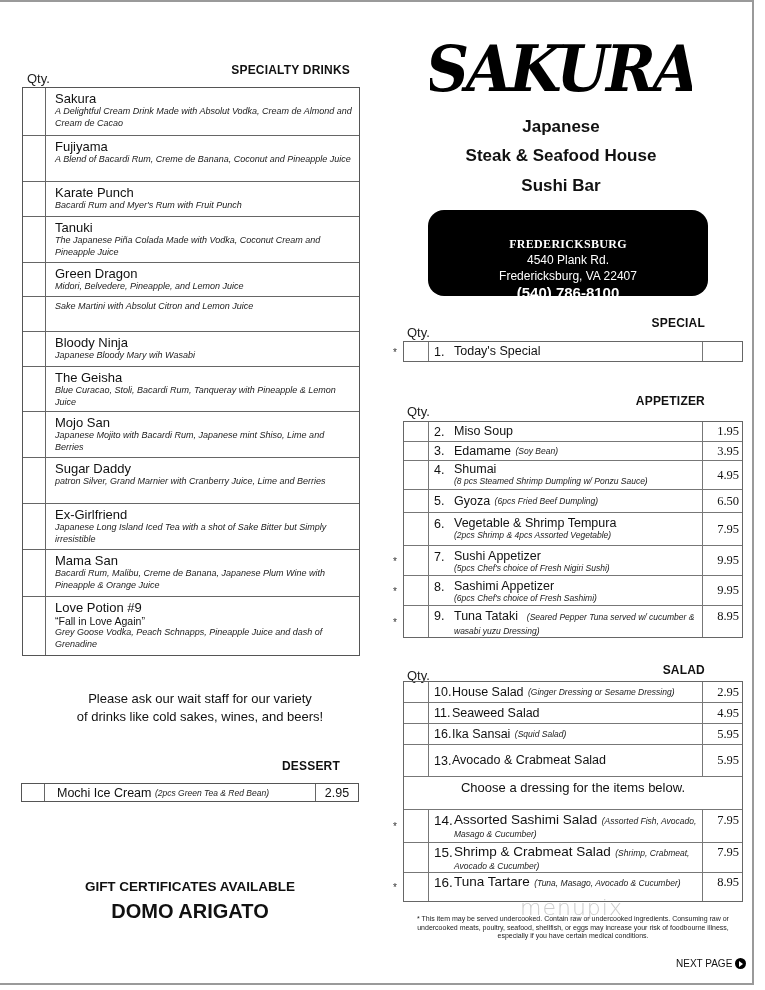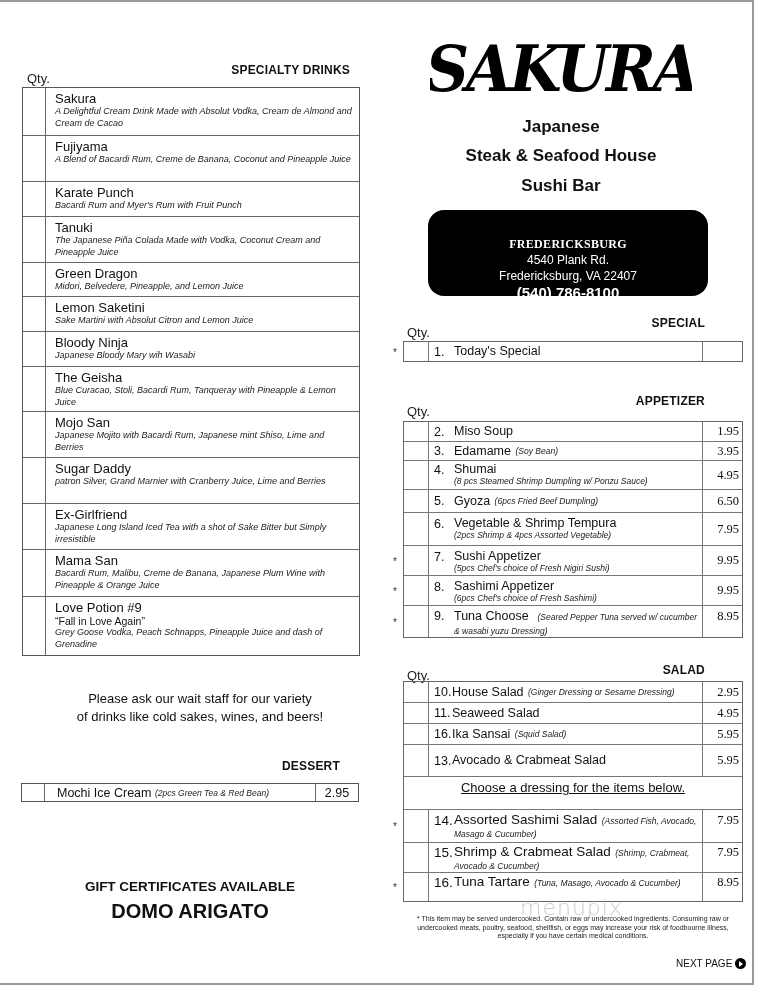--- a/index.html
+++ b/index.html
@@ -24,21 +24,21 @@
   .mrow { display:flex; border-bottom:1px solid #777; position:relative; }
   .mrow:last-child { border-bottom:none; }
   .mqty { width:24px; border-right:1px solid #777; flex:none; }
   .mbody { flex:1; padding:2px 4px 2px 5px; display:flex; align-items:center; }
   .mprice { width:40px; border-left:1px solid #777; flex:none; font-size:12.5px; display:flex; align-items:center; justify-content:flex-end; padding-right:3px; box-sizing:border-box;font-family:Liberation Serif, serif; }
   .mnum { font-size:12.5px; width:20px; flex:none; }
   .mnum.wide { width:18px; }
   .mtext { font-size:12.5px; line-height:13px; }
   .mdesc { font-style:italic; font-size:8.5px; line-height:10px; color:#222; }
   .star { position:absolute; left:-11px; top:50%; transform:translateY(-50%); font-size:10px; color:#333; }
-  .dressing-row { display:block; text-align:center; padding:4px 0 3px 0; border-bottom:1px solid #777;text-decoration:underline; }
+  .dressing-row { display:block; text-align:center; padding:4px 0 3px 0; border-bottom:1px solid #777; }
   .dressing-main { font-size:13px; line-height:14px; }
   .dressing-sub { font-size:9.5px; line-height:11px; }
 
   .logo { position:absolute; left:430px; top:32px; width:262px; height:72px; }
   .tagline { position:absolute; left:430px; width:262px; text-align:center; font-weight:bold; font-size:17px; }
   .loc-box { position:absolute; left:428px; top:210px; width:280px; height:86px; background:#000; border-radius:16px; color:#fff; text-align:center; }
   .loc-city { font-weight:bold; font-size:12px; margin-top:27px; letter-spacing:0.3px;font-family:Liberation Serif, serif; }
   .loc-line { font-size:12px; line-height:16px; }
   .loc-phone { font-weight:bold; font-size:15px; line-height:18px; }
 
@@ -94,21 +94,20 @@
   <div class="drink-row" style="height:33px">
     <div class="drink-qty"></div>
     <div class="drink-body">
         <div class="drink-name">Green Dragon</div>
         <div class="drink-desc">Midori, Belvedere, Pineapple, and Lemon Juice</div>
       </div>
   </div>
   <div class="drink-row" style="height:34px">
     <div class="drink-qty"></div>
     <div class="drink-body">
-        <div class="drink-name">Lemon Saketini</div>
         <div class="drink-desc">Sake Martini with Absolut Citron and Lemon Juice</div>
       </div>
   </div>
   <div class="drink-row" style="height:34px">
     <div class="drink-qty"></div>
     <div class="drink-body">
         <div class="drink-name">Bloody Ninja</div>
         <div class="drink-desc">Japanese Bloody Mary wih Wasabi</div>
       </div>
   </div>
@@ -265,21 +264,21 @@
           <div class="mdesc">(6pcs Chef's choice of Fresh Sashimi)</div>
         </div>
       </div>
     <div class="mprice">9.95</div>
   </div>
   <div class="mrow" style="height:31px">
     <span class="star">*</span>
     <div class="mqty"></div>
     <div class="mbody" style="align-items:flex-start;padding-top:3px;">
         <span class="mnum">9.</span>
-        <div style="line-height:12px;"><span class="mtext">Tuna Choose</span>&nbsp;&nbsp;<span class="mdesc">(Seared Pepper Tuna served w/ cucumber &amp; wasabi yuzu Dressing)</span></div>
+        <div style="line-height:12px;"><span class="mtext">Tuna Tataki</span>&nbsp;&nbsp;<span class="mdesc">(Seared Pepper Tuna served w/ cucumber &amp; wasabi yuzu Dressing)</span></div>
       </div>
     <div class="mprice" style="align-items:flex-start;padding-top:3px;">8.95</div>
   </div>
 </div>
 
 <div class="abs qty-label" style="left:407px;top:668px;">Qty.</div>
 <div class="abs section-title" style="left:430px;top:663px;width:275px;">SALAD</div>
 <div class="mtable" style="left:403px;top:681px;width:340px;">
   <div class="mrow" style="height:20px">
     <div class="mqty"></div>

